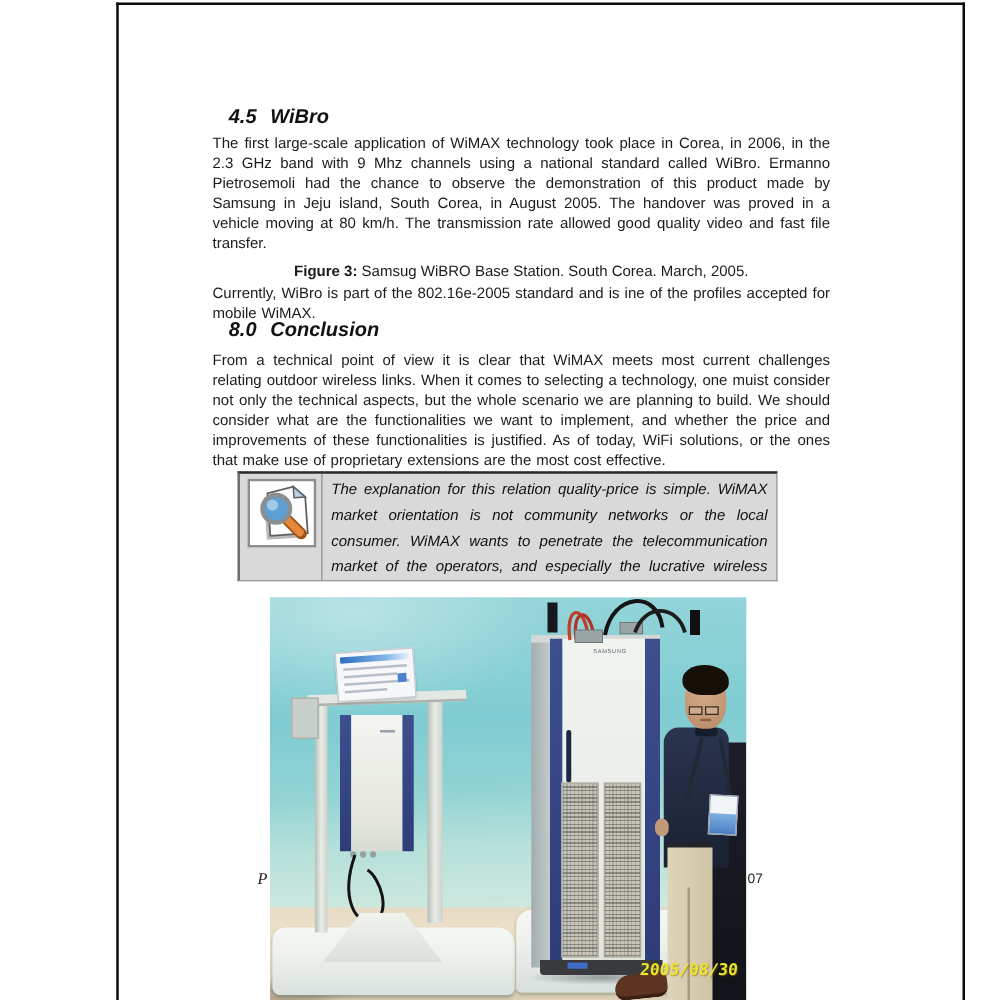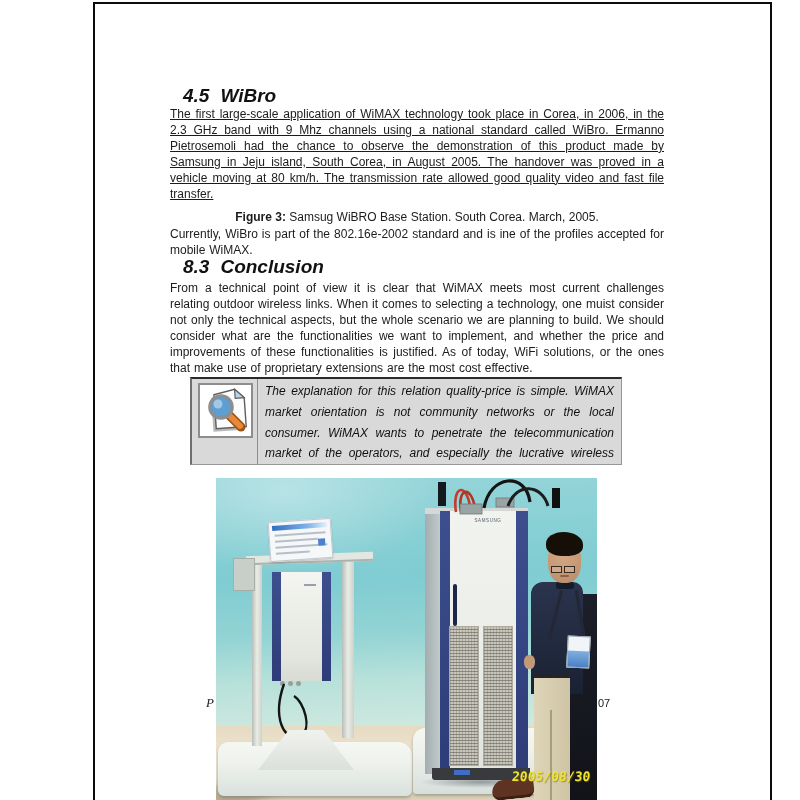--- a/index.html
+++ b/index.html
@@ -5,26 +5,26 @@
   * { margin:0; padding:0; box-sizing:border-box; }
   html,body { width:800px; height:800px; background:#ffffff; overflow:hidden;
               font-family:"Liberation Sans", sans-serif; color:#1b1b1b; }
   .abs { position:absolute; }
 
   
   #page-border { left:93px; top:2px; width:679px; height:812px;
     border:2px solid #0b0b0b; border-bottom:none; background:transparent; }
 
   
-  .heading { font-weight:bold; font-style:italic; font-size:19px; color:#111; }
+  .heading { font-weight:bold; font-style:italic; font-size:16px; color:#111; }
   .heading .sec-num { margin-right:11px; }
   .body-par { width:494px; font-size:12px; line-height:15.9px; text-align:justify;
               word-spacing:0.6px; }
   #h-wibro { left:183px; top:85px; }
-  #p-wibro { left:170px; top:107px;text-decoration:underline; }
+  #p-wibro { left:170px; top:107px; }
   #fig-caption { left:170px; top:210px; width:494px; font-size:12px; text-align:center; }
   #fig-caption .cap-label { font-weight:bold;margin-top:28px; }
   #p-wibro2 { left:170px; top:227px; }
   #h-conclusion { left:183px; top:256px; }
   #p-conclusion { left:170px; top:281px; }
 
   
   #callout { left:190px; top:377px; width:432px; height:88px;
     background:var(--callout_bg,#d9d9d9);
     border-top:2px solid #2a2a2a; border-left:2px solid #6f6f6f;
@@ -147,23 +147,23 @@
 <body>
 
 <div class="abs" id="page-border"></div>
 
 <h2 class="abs heading" id="h-wibro"><span class="sec-num">4.5</span><span>WiBro</span></h2>
 
 <p class="abs body-par" id="p-wibro">The first large-scale application of WiMAX technology took place in Corea, in 2006, in the 2.3 GHz band  with 9 Mhz channels using a national standard called WiBro. Ermanno Pietrosemoli had the chance to  observe the demonstration of this product made by Samsung in Jeju island, South Corea, in August 2005. The handover was proved in a vehicle moving at 80 km/h. The transmission rate allowed good quality video and fast file transfer.</p>
 
 <p class="abs" id="fig-caption"><span class="cap-label">Figure 3:</span><span> Samsug WiBRO  Base Station. South Corea. March, 2005.</span></p>
 
-<p class="abs body-par" id="p-wibro2">Currently, WiBro is part of  the 802.16e-2002 standard and is ine of the profiles accepted for mobile WiMAX.</p>
-
-<h2 class="abs heading" id="h-conclusion"><span class="sec-num">8.3</span><span>Conclusion</span></h2>
+<p class="abs body-par" id="p-wibro2">Currently, WiBro is part of  the 802.16e-2005 standard and is ine of the profiles accepted for mobile WiMAX.</p>
+
+<h2 class="abs heading" id="h-conclusion"><span class="sec-num">8.0</span><span>Conclusion</span></h2>
 
 <p class="abs body-par" id="p-conclusion">From a technical point of view it is clear that WiMAX meets most current challenges relating outdoor wireless links. When it comes to selecting a technology, one muist consider not only the technical aspects, but the whole scenario we are planning to build. We should consider what are the functionalities we want to implement, and whether the price and improvements of these functionalities is justified. As of today, WiFi solutions, or the ones that make use of proprietary extensions are the most cost effective.</p>
 
 <div class="abs" id="callout">
   <div id="callout-icon-cell">
     <div id="icon-frame">
       <svg width="51" height="51" viewBox="0 0 51 51">
         <g transform="rotate(-4 25 25)">
           <polygon points="12,12 33,8 42,17 42,46 12,46" fill="#b9b9b9"></polygon>
           <polygon points="15,9 36,5 45,14 45,43 15,43" fill="#fcfcfc" stroke="#5f5f5f" stroke-width="1.4"></polygon>

